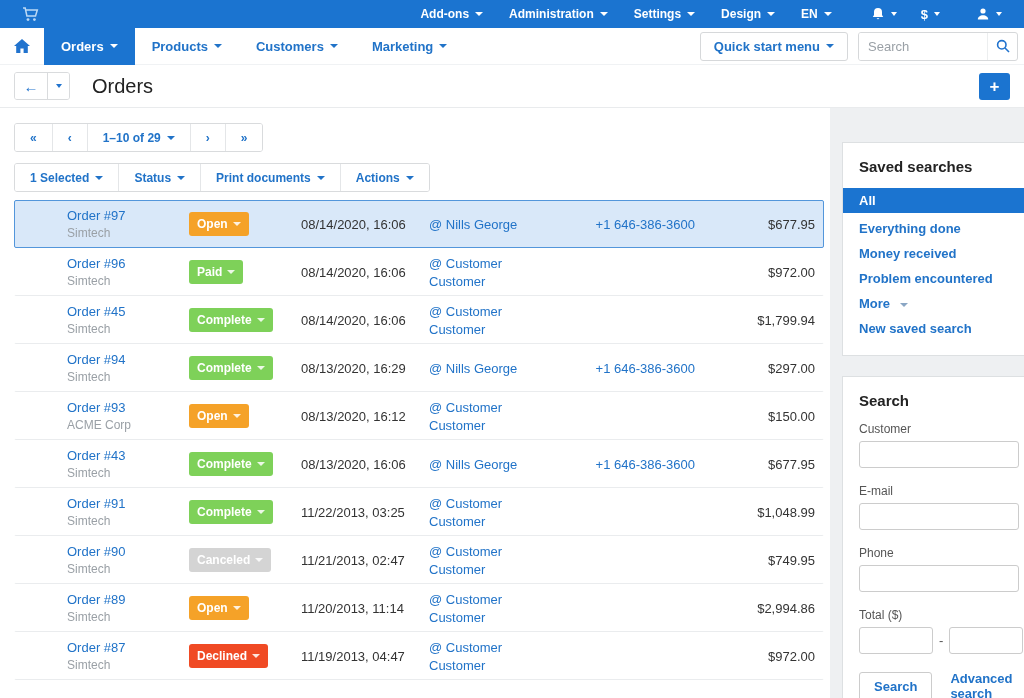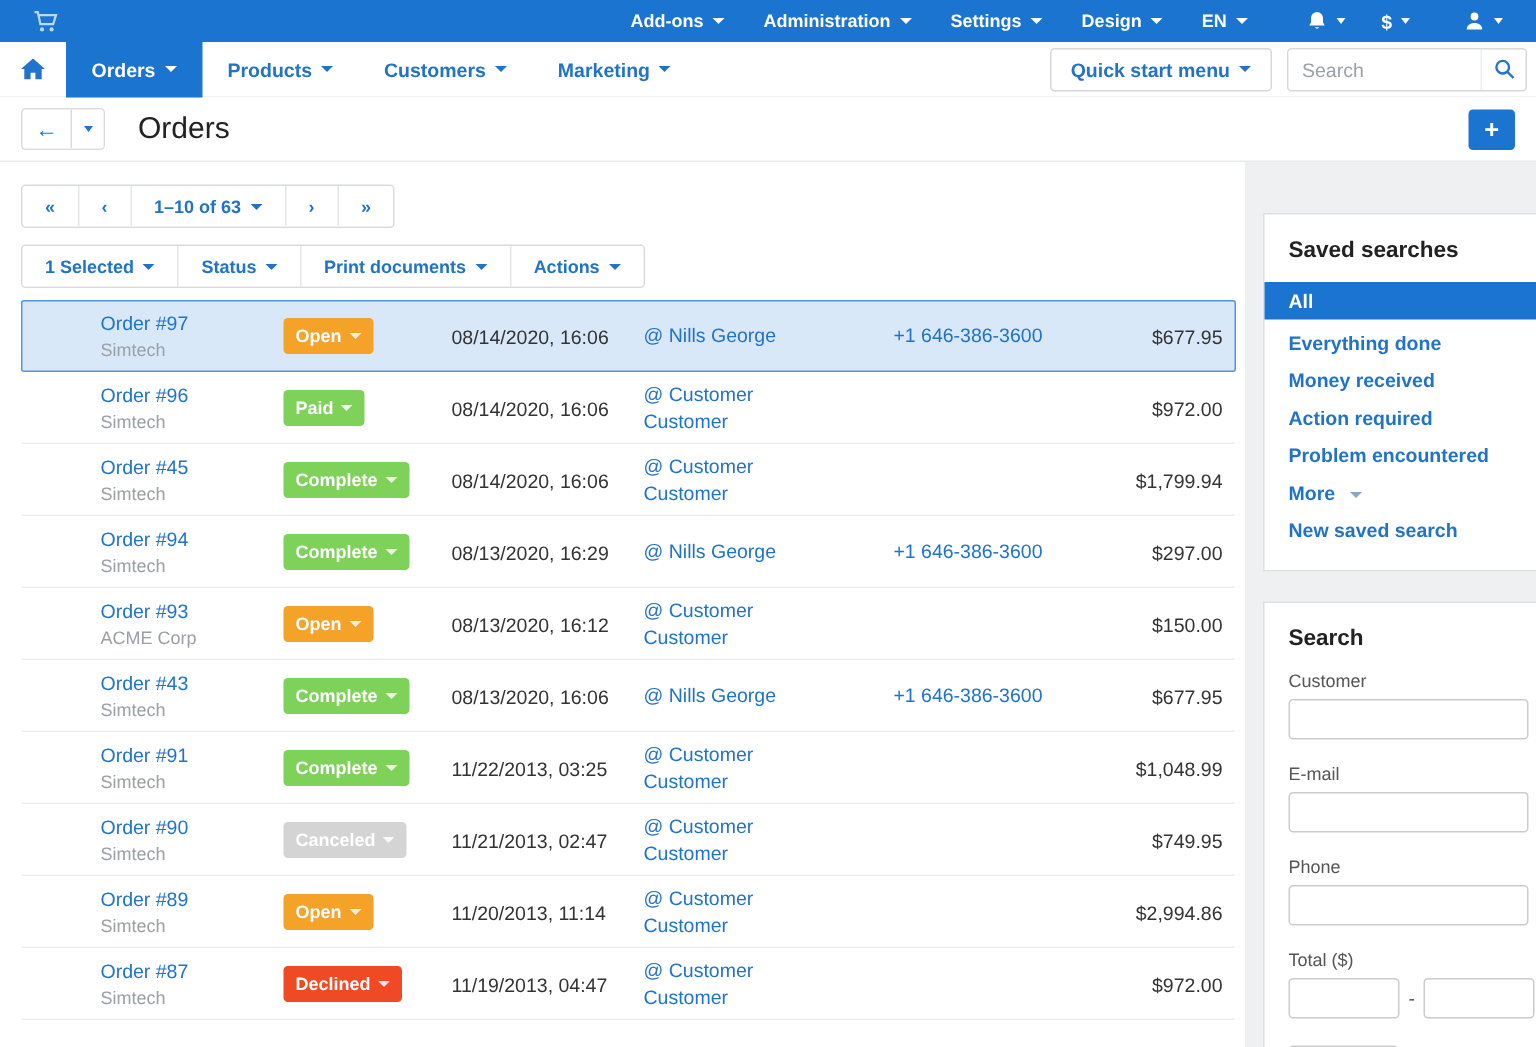--- a/index.html
+++ b/index.html
@@ -189,21 +189,21 @@
 </div>
 
 <div class="content">
 
   <div class="main">
 
     <div class="btn-group">
       <span class="gbtn">«</span>
       <span class="gbtn">‹</span>
       <span class="gbtn">
-          <span>1–10 of 63</span>
+          <span>1–10 of 29</span>
           <span class="caret"></span>
         </span>
       <span class="gbtn">›</span>
       <span class="gbtn">»</span>
     </div>
 
     <div class="toolbar">
       <div class="btn-group">
         <span class="gbtn">
             <span>1 Selected</span>
@@ -430,21 +430,20 @@
     
   </div>
 
   <div class="sidebar">
 
     <div class="panel">
       <div class="panel-title">Saved searches</div>
       <a class="ss-item active">All</a>
       <a class="ss-item">Everything done</a>
       <a class="ss-item">Money received</a>
-      <a class="ss-item">Action required</a>
       <a class="ss-item">Problem encountered</a>
       <a class="ss-item"><span>More</span><span class="caret" style="margin-left:10px;"></span></a>
       <a class="ss-item">New saved search</a>
     </div>
 
     <div class="panel">
       <div class="panel-title">Search</div>
 
       <div class="field-label" style="margin-top:4px;">Customer</div>
       <input class="field-input" type="text" style="">

